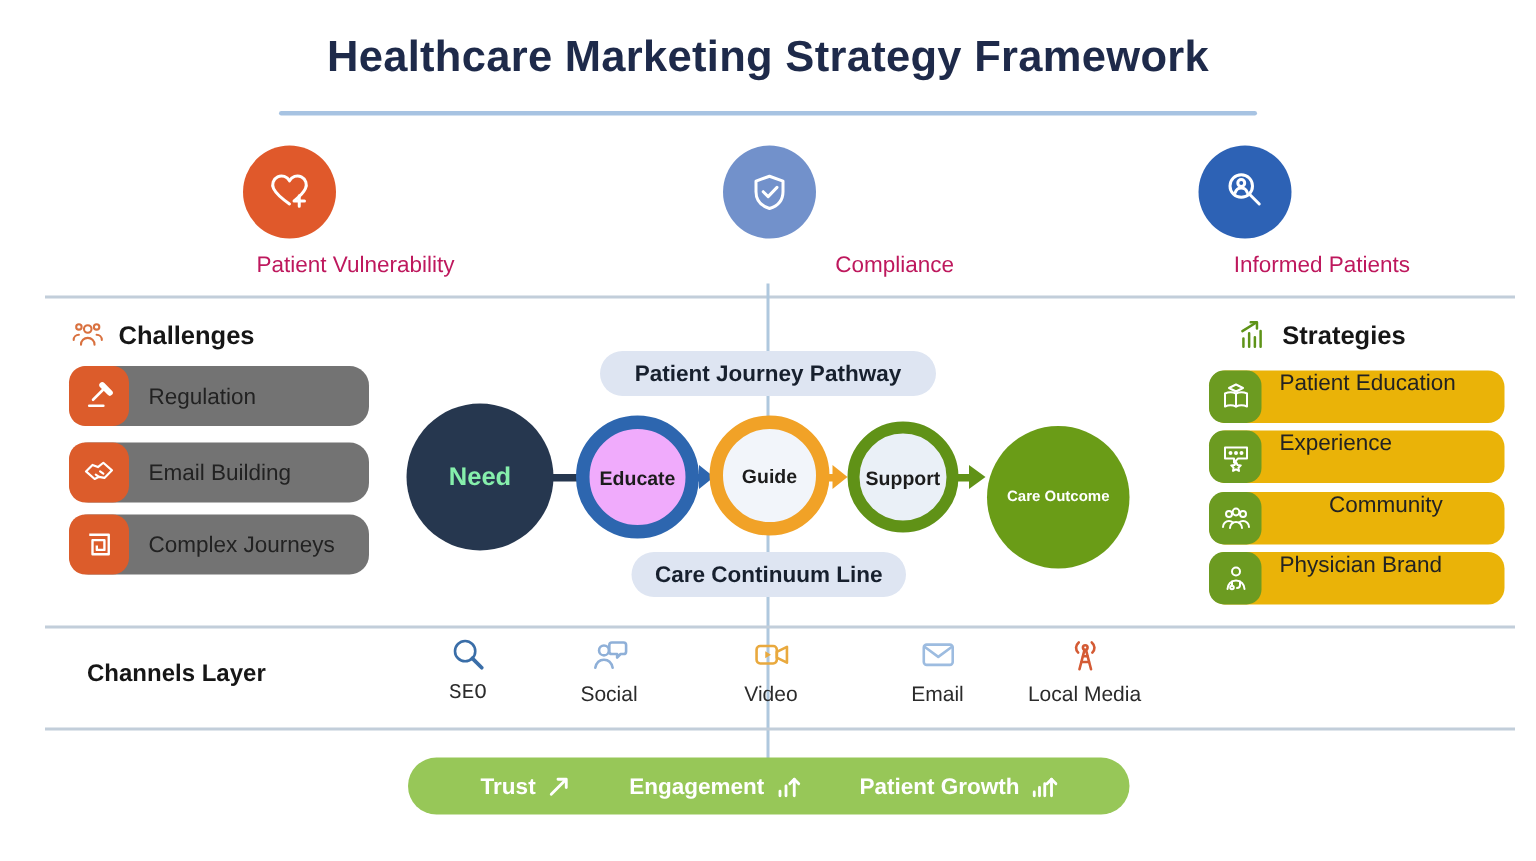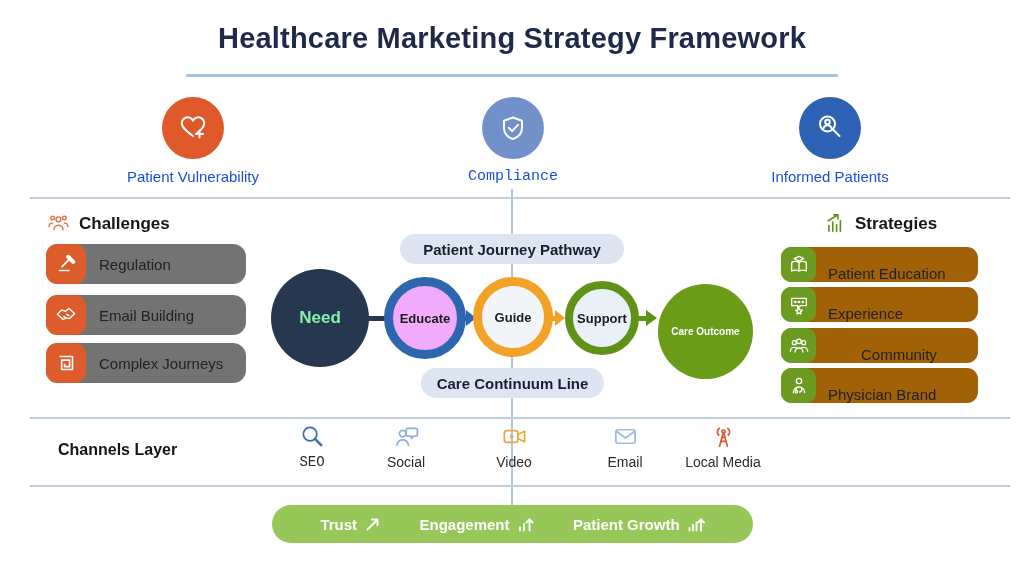--- a/index.html
+++ b/index.html
@@ -11,42 +11,42 @@
 
   
   .title{
     left:0;top:22px;width:1024px;text-align:center;
     font-size:29px;font-weight:bold;color:#1e2a4a;letter-spacing:0.2px;
   }
   .title-underline{left:186px;top:74px;width:652px;height:3px;background:#a7c3e2;border-radius:2px;}
 
   
   .top-icon{width:62px;height:62px;border-radius:50%;display:flex;align-items:center;justify-content:center;z-index:2;}
-  .top-icon-label{width:220px;text-align:center;font-size:15px;color:#1d4ed8;}
+  .top-icon-label{width:220px;text-align:right;font-size:15px;color:#be185d;}
 
   
   .hline{left:30px;width:980px;height:2px;background:#c2ceda;z-index:0;}
   .vline{left:511px;top:189px;width:2px;height:318px;background:#afc8de;z-index:0;}
 
   
   .sec-head{display:flex;align-items:center;gap:8px;font-size:17px;font-weight:bold;color:#161616;z-index:2;}
 
   
   .chal-pill{
     left:46px;width:200px;height:40px;background:#737373;border-radius:13px;
     display:flex;align-items:center;z-index:2;
   }
   .chal-icon{width:40px;height:40px;border-radius:11px;background:#dc5c2b;flex:0 0 40px;
     display:flex;align-items:center;justify-content:center;}
   .chal-label{padding-left:13px;font-size:15px;color:#222;}
 
   
   .strat-pill{
-    left:781px;width:197px;height:35px;background:#a16207;border-radius:11px;
-    display:flex;align-items:flex-end;z-index:2;
+    left:806px;width:197px;height:35px;background:#eab308;border-radius:11px;
+    display:flex;align-items:flex-start;z-index:2;
   }
   .strat-icon{width:35px;height:35px;border-radius:10px;background:#6c9b21;flex:0 0 35px;
     display:flex;align-items:center;justify-content:center;}
   .strat-label{padding-left:12px;font-size:15px;color:#222;}
 
   
   .journey-pill{
     background:#dee5f2;border-radius:16px;display:flex;align-items:center;justify-content:center;
     font-size:15px;font-weight:bold;color:#17202e;z-index:2;
   }
@@ -89,21 +89,21 @@
   </svg>
 </div>
 <div class="abs top-icon-label" style="left:83px;top:168px;">Patient Vulnerability</div>
 
 <div class="abs top-icon" style="left:482px;top:97px;background:#7291cb;">
   <svg width="36" height="36" viewBox="0 0 36 36" fill="none" stroke="#ffffff" stroke-width="2" stroke-linecap="round" stroke-linejoin="round">
     <path d="M18 7.5l9 3.2v7.1c0 5.9-3.9 9.6-9 11.2-5.1-1.6-9-5.3-9-11.2v-7.1z"></path>
     <path d="M13.8 17.8l3.3 3.3 5.9-6.2"></path>
   </svg>
 </div>
-<div class="abs top-icon-label" style="left:403px;top:168px;font-family:Liberation Mono, monospace;">Compliance</div>
+<div class="abs top-icon-label" style="left:416px;top:168px;">Compliance</div>
 
 <div class="abs top-icon" style="left:799px;top:97px;background:#2d62b5;">
   <svg width="36" height="36" viewBox="0 0 36 36" fill="none" stroke="#ffffff" stroke-width="2" stroke-linecap="round" stroke-linejoin="round">
     <circle cx="15.5" cy="14" r="7.5"></circle>
     <path d="M21 19.5l6.5 6.5"></path>
     <circle cx="15.5" cy="12" r="2.3"></circle>
     <path d="M11.5 18.3c.6-2 2.2-3 4-3s3.4 1 4 3"></path>
   </svg>
 </div>
 <div class="abs top-icon-label" style="left:720px;top:168px;">Informed Patients</div>

